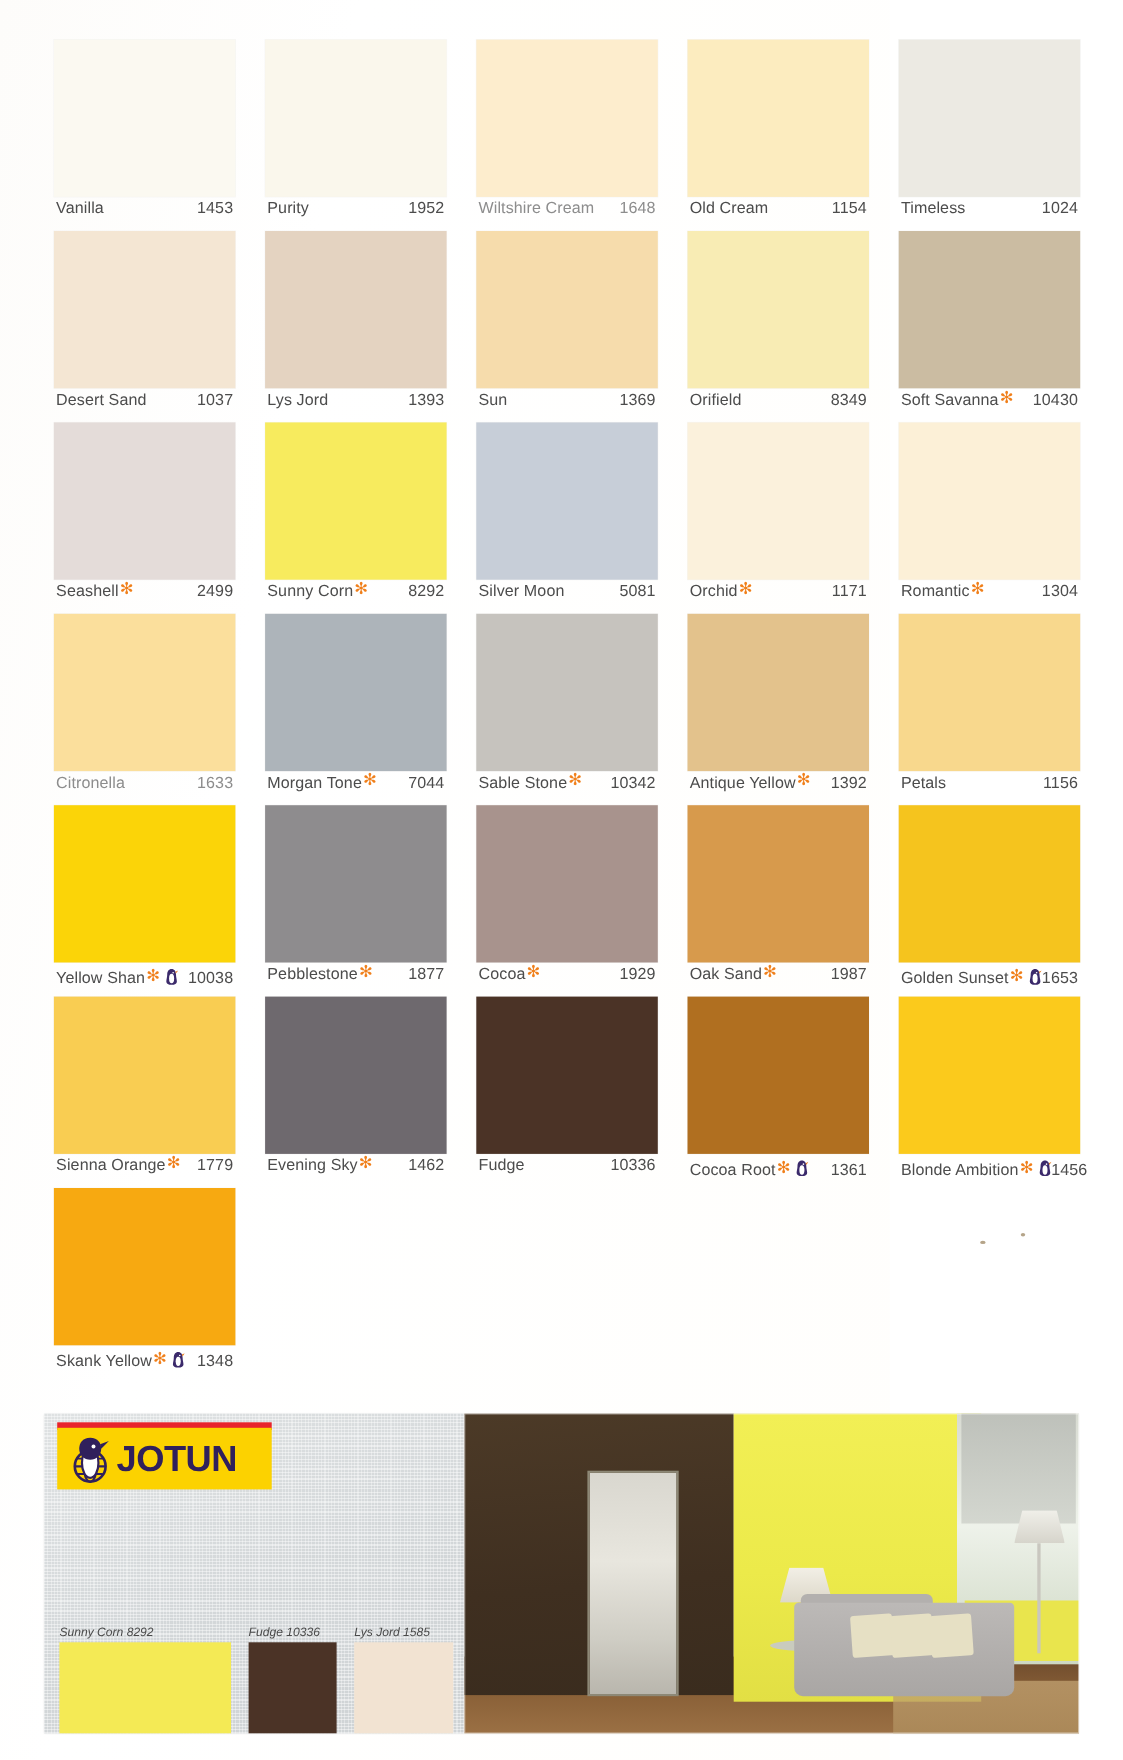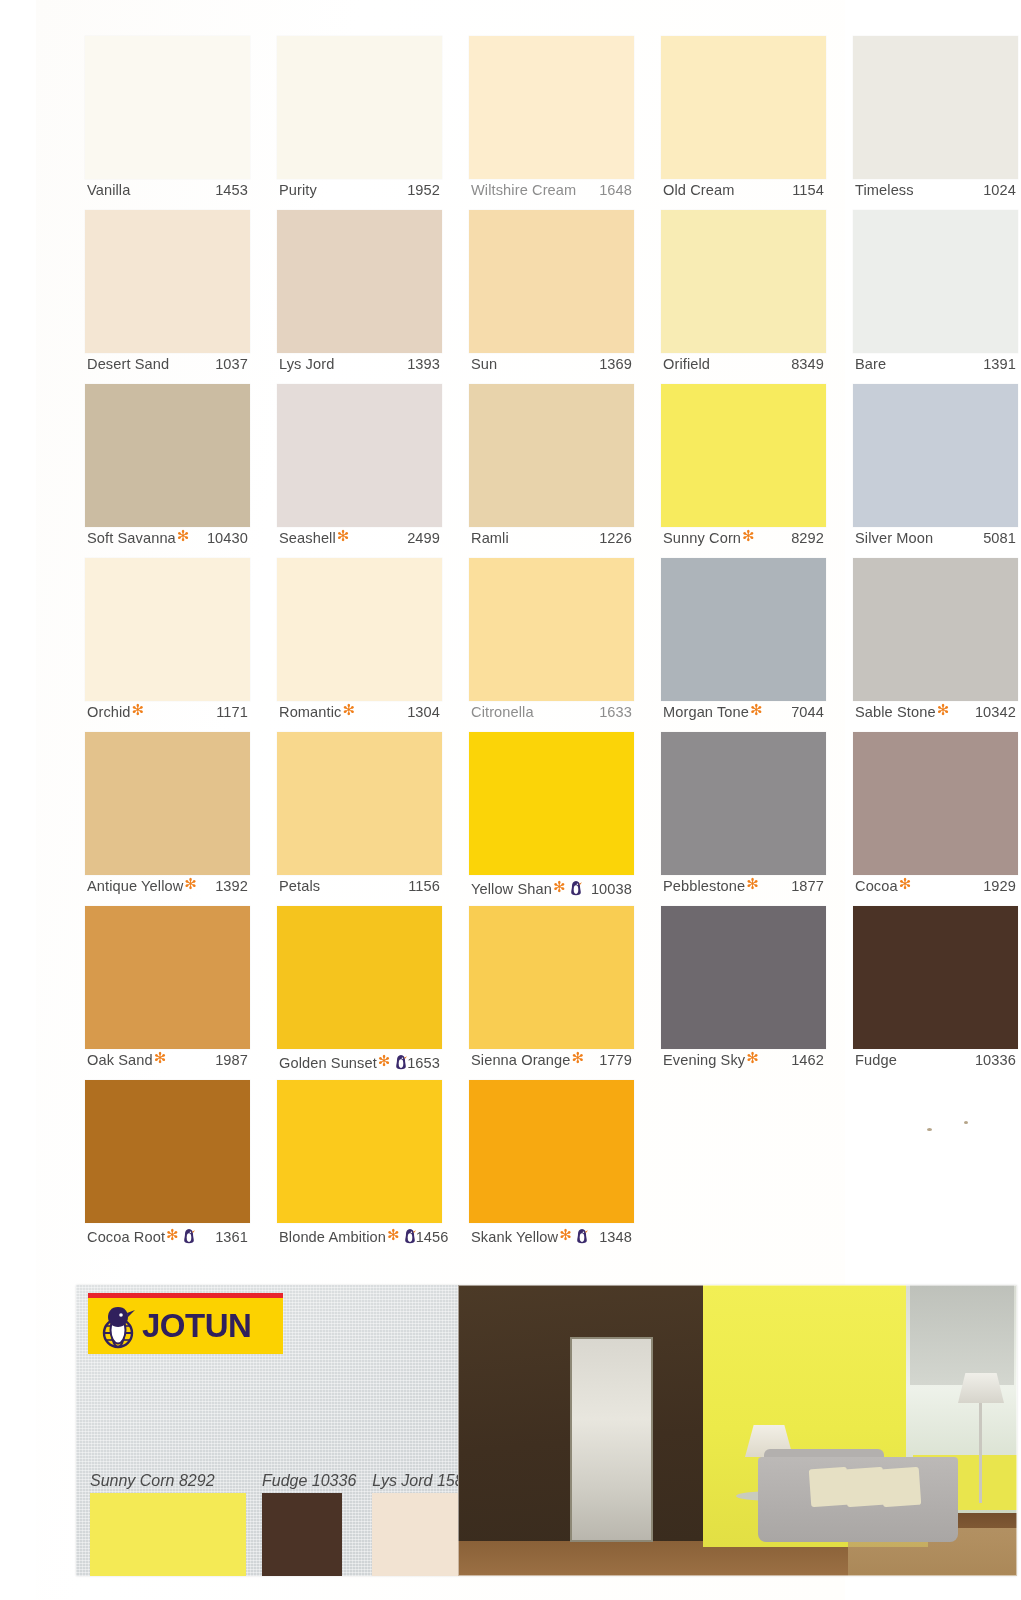--- a/index.html
+++ b/index.html
@@ -6,21 +6,20 @@
   html, body {
     width: 1021px; height: 1600px;
     background: #ffffff;
     font-family: "Liberation Sans", sans-serif;
     overflow: hidden;
   }
   .page {
     position: relative;
     width: 809px; height: 1600px;
     background: linear-gradient(100deg,#fdfcfa 0%,#ffffff 30%,#fffefc 100%);
-    margin-left: 36px;
   }
   
   .grid {
     position: absolute;
     left: 49px; top: 36px;
     width: 932px;
     display: grid;
     grid-template-columns: repeat(5, 165px);
     column-gap: 27px;
     row-gap: 0px;
@@ -112,21 +111,21 @@
   }
   .refrow {
     position: absolute;
     left: 14px; bottom: 0px;
     display: flex;
     align-items: flex-end;
     gap: 16px;
   }
   .ref { position: relative; }
   .ref-label {
-    font-size: 16px;
+    font-size: 11px;
     font-style: italic;
     color: #4a4a4a;
     margin-bottom: 3px;
     white-space: nowrap;
   }
   .ref-chip { height: 83px; }
   .photo {
     position: relative;
     width: 559px; height: 291px;
     overflow: hidden;
@@ -305,51 +304,35 @@
       </div>
       <div class="cell">
         <div class="chip" style="background: rgb(248, 236, 180);"></div>
         <div class="caption">
           <span class="nm">Orifield</span>
           <span style="flex: 1 1 0%;"></span>
           <span class="code">8349</span>
         </div>
       </div>
       <div class="cell">
-        <div class="chip" style="background: rgb(236, 238, 235);"></div>
-        <div class="caption">
-          <span class="nm">Bare</span>
-          <span style="flex: 1 1 0%;"></span>
-          <span class="code">1391</span>
-        </div>
-      </div>
-      <div class="cell">
         <div class="chip" style="background: rgb(203, 188, 162);"></div>
         <div class="caption">
           <span class="nm">Soft Savanna</span>
           <span class="star">✻</span>
           <span style="flex: 1 1 0%;"></span>
           <span class="code">10430</span>
         </div>
       </div>
       <div class="cell">
         <div class="chip" style="background: rgb(228, 220, 217);"></div>
         <div class="caption">
           <span class="nm">Seashell</span>
           <span class="star">✻</span>
           <span style="flex: 1 1 0%;"></span>
           <span class="code">2499</span>
-        </div>
-      </div>
-      <div class="cell">
-        <div class="chip" style="background: rgb(232, 211, 171);"></div>
-        <div class="caption">
-          <span class="nm">Ramli</span>
-          <span style="flex: 1 1 0%;"></span>
-          <span class="code">1226</span>
         </div>
       </div>
       <div class="cell">
         <div class="chip" style="background: rgb(247, 235, 94);"></div>
         <div class="caption">
           <span class="nm">Sunny Corn</span>
           <span class="star">✻</span>
           <span style="flex: 1 1 0%;"></span>
           <span class="code">8292</span>
         </div>

